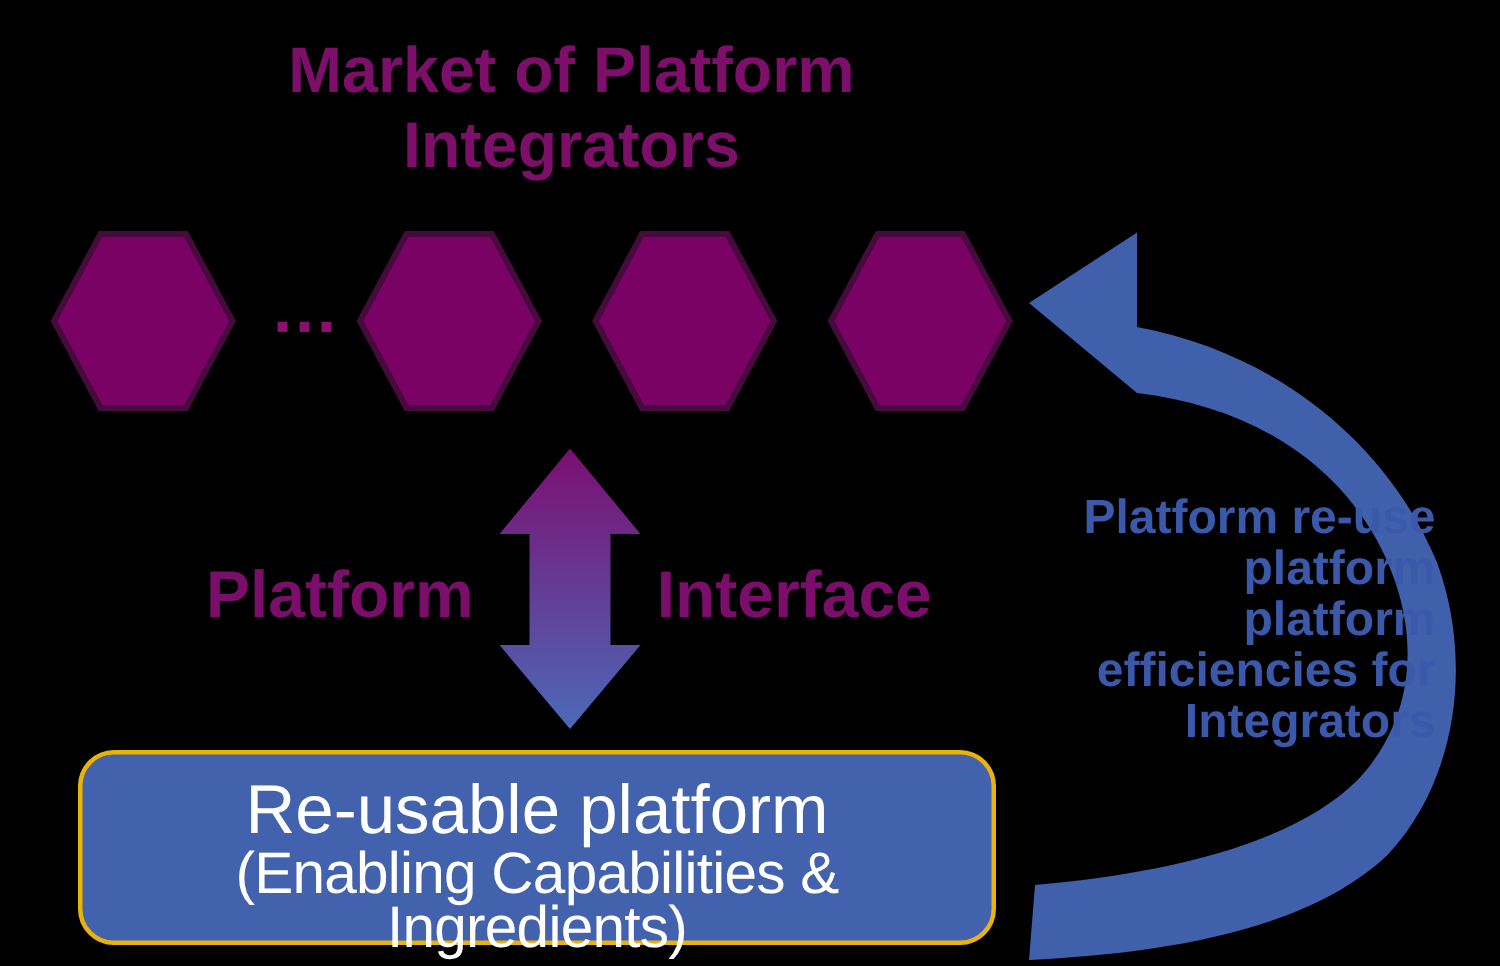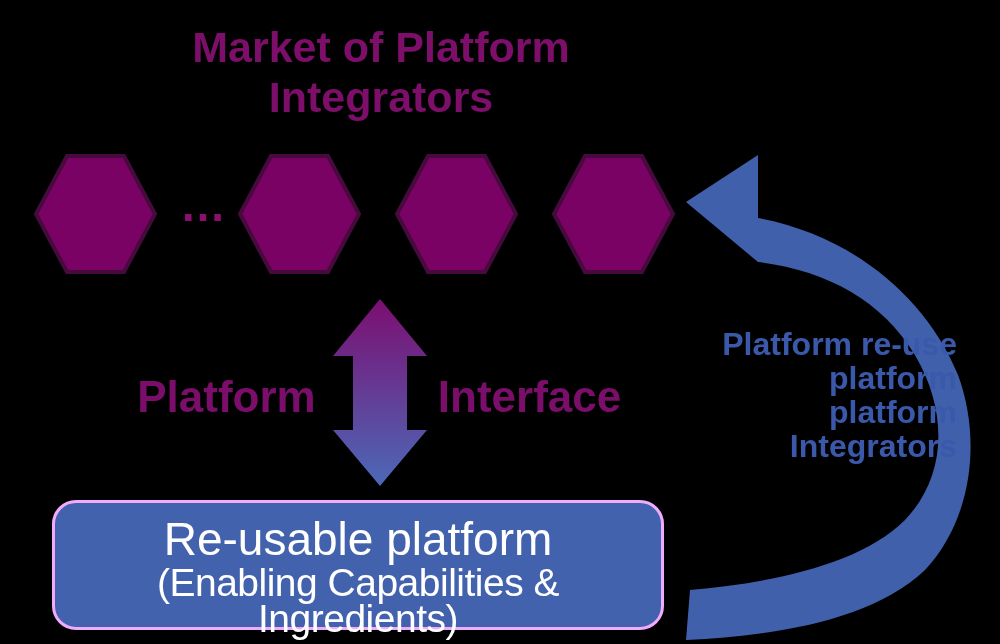--- a/index.html
+++ b/index.html
@@ -24,21 +24,21 @@
   .side-label {
     position:absolute; top:372px; width:235px; text-align:center;
     color:#7C0E6B; font-size:44px; font-weight:700;
   }
   .label-left  { left:109px; }
   .label-right { left:412px; }
   .swoosh { position:absolute; left:0; top:0; width:1000px; height:644px; pointer-events:none; }
   .platform-box {
     position:absolute; left:52px; top:500px; width:612px; height:130px;
     box-sizing:border-box; background:#4362AE;
-    border:3px solid #f0abfc; border-radius:24px;
+    border:3px solid #eab308; border-radius:24px;
     text-align:center; color:#FFFFFF;
   }
   .box-title    { margin-top:10px; font-size:46px; line-height:52px; font-weight:400; }
   .box-subtitle { font-size:39px; line-height:36px; font-weight:400; letter-spacing:-0.5px; }
   .annotation {
     position:absolute; left:657px; top:327px; width:300px;
     text-align:right; color:#3A59AB; font-size:32px;
     font-weight:700; line-height:34px;
   }
 </style>
@@ -87,20 +87,21 @@
       L 690,590
       C 770,583 860,565 905,520
       C 945,478 950,415 915,355
       C 882,300 825,270 758,262 Z"></path>
   </svg>
 
   <div class="annotation">
     <div>Platform re-use</div>
     <div>platform</div>
     <div>platform</div>
+    <div>efficiencies for</div>
     <div>Integrators</div>
   </div>
 
   <div class="platform-box">
     <div class="box-title">Re-usable platform</div>
     <div class="box-subtitle">(Enabling Capabilities &amp; Ingredients)</div>
   </div>
 
 </div>
 

